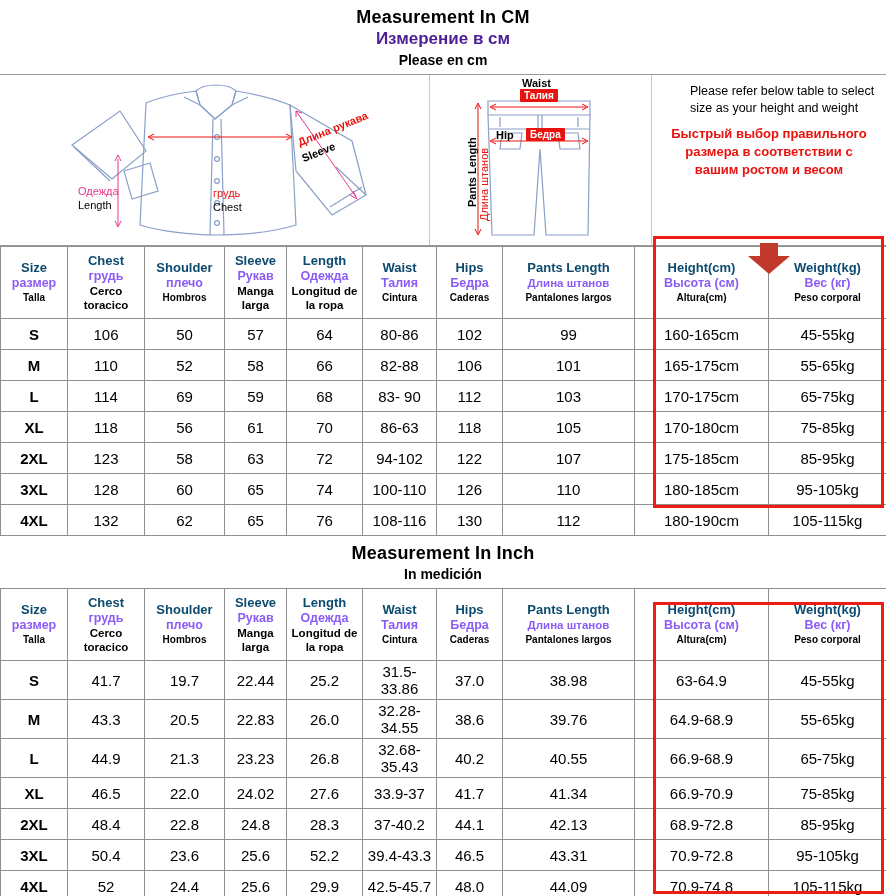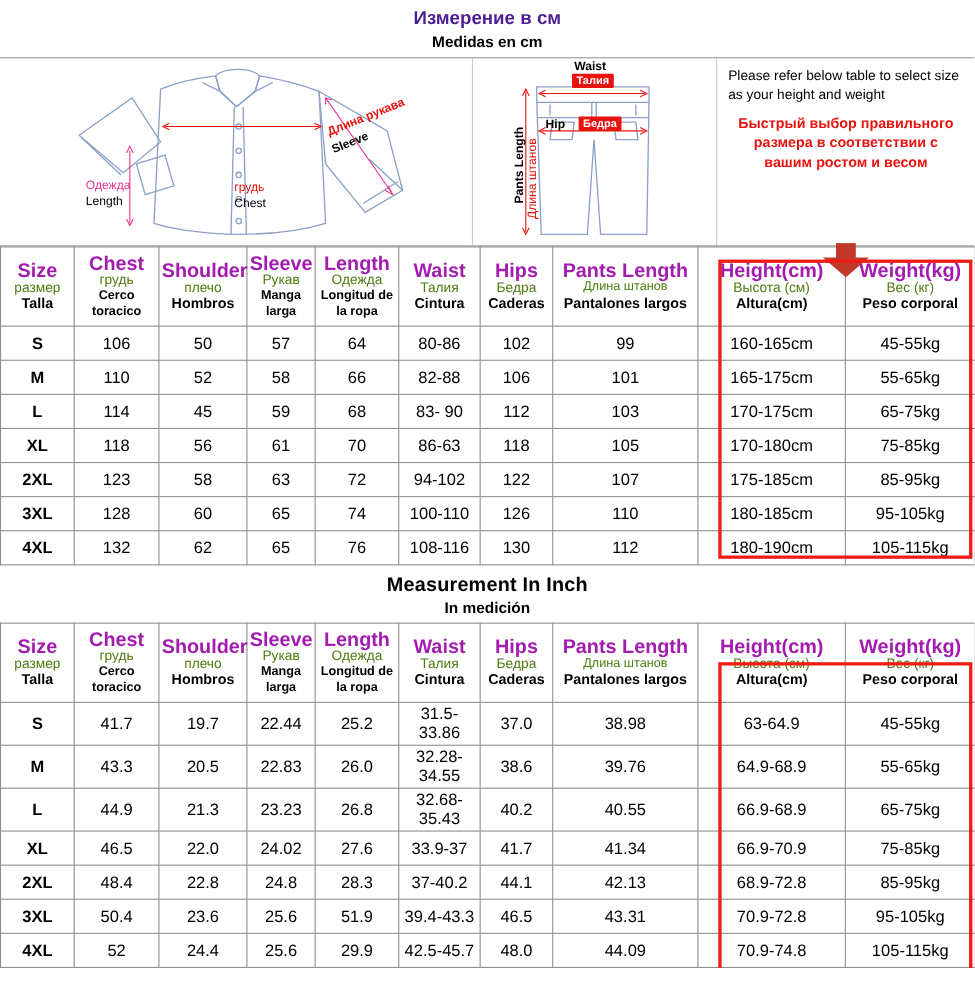--- a/index.html
+++ b/index.html
@@ -35,21 +35,21 @@
     border-bottom: 1px solid #9a9a9a;
     height: 172px;
     width: 886px;
     background: #fff;
   }
   .illus-shirt { width: 430px; position: relative; border-right: 1px solid #c9c9c9; }
   .illus-pants { width: 222px; position: relative; border-right: 1px solid #c9c9c9; }
   .illus-note  { flex: 1; position: relative; padding: 8px 10px 0 10px; }
 
   .note-en {
-    font-size: 12.5px; color: #000; line-height: 17px; font-weight: 500;
+    font-size: 12.5px; color: #000; line-height: 17px; font-weight: 500; margin-left: 28px;
   }
   .note-ru {
     font-size: 13px; color: #e8120e; font-weight: bold; line-height: 18px;
     margin-top: 8px; text-align: center;
   }
   .arrow-down {
     position: absolute; left: 96px; bottom: 2px;
     width: 0; height: 0;
   }
   .arrow-shaft {
@@ -88,44 +88,45 @@
     text-align: center;
     vertical-align: middle;
     font-size: 14px;
     color: #000;
     padding: 2px 1px;
     background: #fff;
   }
   table.size thead th { padding: 2px 2px; height: 72px; }
   table.size tbody td { height: 31px; font-size: 15px; }
 
-  .hl-en { display:block; font-weight: bold; font-size: 18px; color:#a21caf; line-height:16px;}
-  .hl-ru { display:block; font-weight: normal; font-size: 12.5px; color:#4d7c0f; line-height:15px;}
-  .hl-es { display:block; font-weight: bold; font-size: 13px; color:#000; line-height:14px;}
+  .hl-en { display:block; font-weight: bold; font-size: 13px; color:#0c4a6e; line-height:16px;}
+  .hl-ru { display:block; font-weight: bold; font-size: 12.5px; color:#8b5cf6; line-height:15px;}
+  .hl-es { display:block; font-weight: bold; font-size: 10px; color:#000; line-height:14px;}
   .hl-ru.small { font-size: 11.5px; }
   .hl-es.small { font-size: 11.5px; }
 
   td.sz { font-weight: bold; }
   td.small-val { font-size: 12.5px; }
 
   
   .redbox {
     position: absolute;
     border: 3px solid #ee1c12;
     pointer-events: none;
   }
 </style>
 </head>
 <body>
 
 <div class="page">
 
   <div class="heading-block">
+    <div class="heading-main">Measurement In CM</div>
     <div class="heading-ru">Измерение в см</div>
-    <div class="heading-es">Medidas en cm</div>
+    <div class="heading-es">Please en cm</div>
   </div>
 
   <div class="illus-band">
 
     <div class="illus-shirt">
       <svg width="430" height="170" viewBox="0 0 430 170">
         <g fill="none" stroke="#8aa0c8" stroke-width="1.2">
 
           <path d="M72,70 L120,36 L146,76 L112,104 Z"></path>
           <path d="M74,72 L110,106"></path>
@@ -306,21 +307,21 @@
         <td>66</td>
         <td>82-88</td>
         <td>106</td>
         <td>101</td>
         <td>165-175cm</td>
         <td>55-65kg</td>
       </tr>
       <tr>
         <td class="sz">L</td>
         <td>114</td>
-        <td>45</td>
+        <td>69</td>
         <td>59</td>
         <td>68</td>
         <td>83- 90</td>
         <td>112</td>
         <td>103</td>
         <td>170-175cm</td>
         <td>65-75kg</td>
       </tr>
       <tr>
         <td class="sz">XL</td>
@@ -506,21 +507,21 @@
         <td>44.1</td>
         <td>42.13</td>
         <td>68.9-72.8</td>
         <td>85-95kg</td>
       </tr>
       <tr>
         <td class="sz">3XL</td>
         <td>50.4</td>
         <td>23.6</td>
         <td>25.6</td>
-        <td>51.9</td>
+        <td>52.2</td>
         <td>39.4-43.3</td>
         <td>46.5</td>
         <td>43.31</td>
         <td>70.9-72.8</td>
         <td>95-105kg</td>
       </tr>
       <tr>
         <td class="sz">4XL</td>
         <td>52</td>
         <td>24.4</td>

